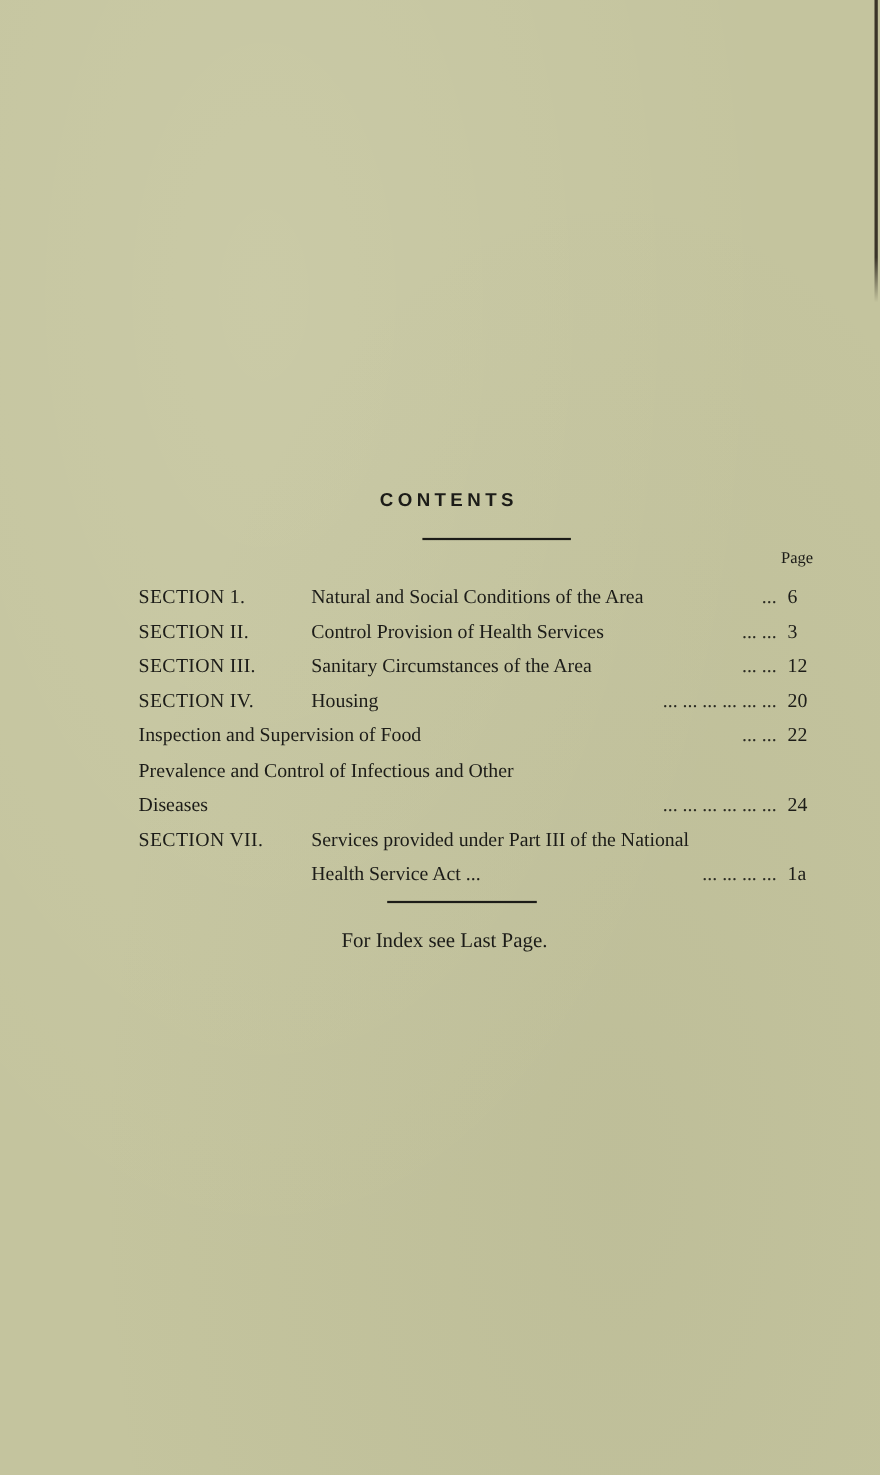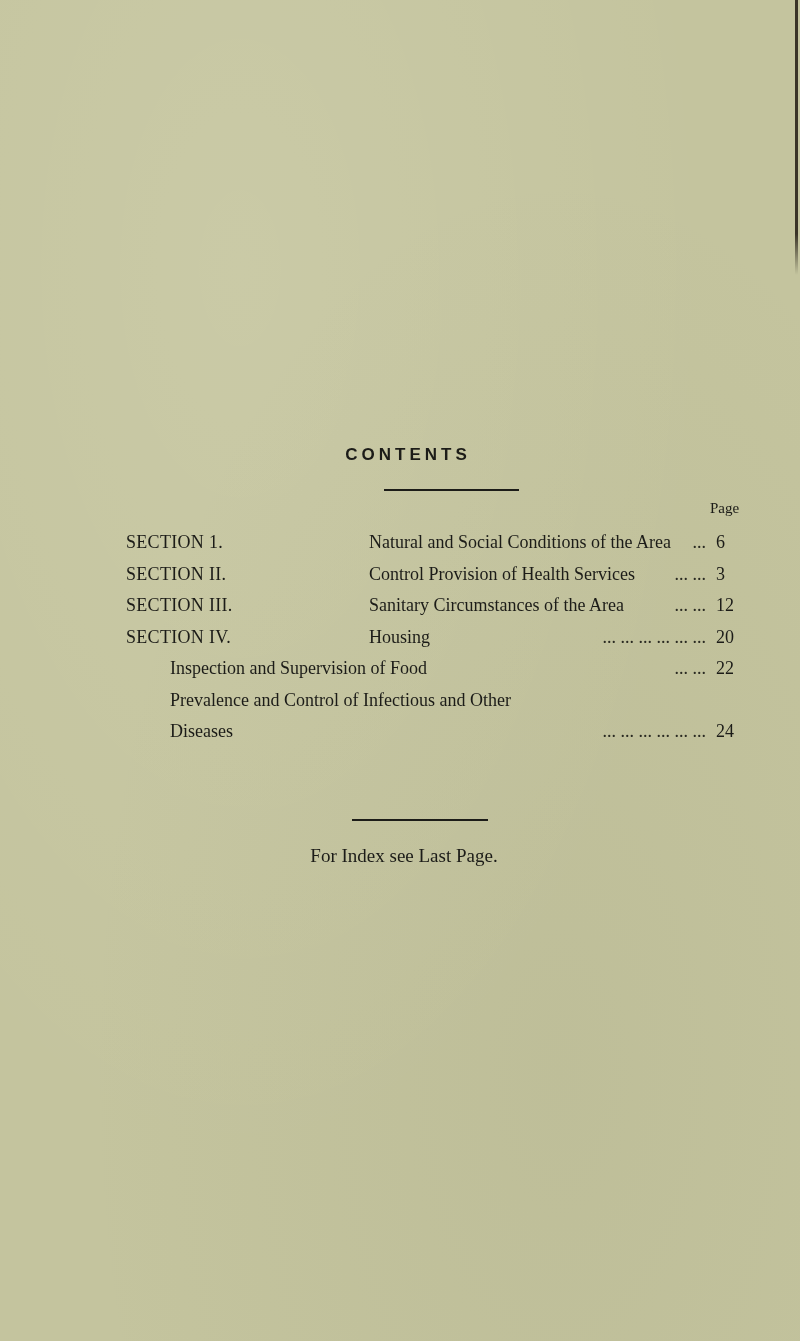--- a/index.html
+++ b/index.html
@@ -47,25 +47,25 @@
       left: 710px; top: 500px;
       font-size: 15px;
     }
     .toc {
       position: absolute;
       left: 126px; top: 527px;
       width: 620px;
       font-size: 18px;
       line-height: 31.5px;
     }
-    .row { display: flex; gap: 42px; }
+    .row { display: flex; }
     .sec-label { width: 157px; flex: none; letter-spacing: 0.3px; }
     .sec-body { flex: 1; }
     .line { display: flex; justify-content: space-between; white-space: nowrap; }
-    .line .txt { flex: none; margin-left: 44px; }
+    .line .txt { flex: none; }
     .line .dots { flex: 1; text-align: right; padding-right: 10px; letter-spacing: 0; color: #2a2a22; }
     .line .pg { width: 30px; flex: none; text-align: left; }
     .footer {
       position: absolute;
       left: 0; width: 800px;
       top: 845px;
       text-align: center;
       font-size: 19px;
       padding-left: 4px;
     }
@@ -138,16 +138,31 @@
         <span class="dots"></span>
         <span class="pg"></span>
       </div>
       <div class="line">
         <span class="txt">Diseases</span>
         <span class="dots">...      ...      ...      ...      ...      ...</span>
         <span class="pg">24</span>
       </div>
     </div>
   </div>
+  <div class="row">
+    <div class="sec-label">SECTION VII.</div>
+    <div class="sec-body">
+      <div class="line">
+        <span class="txt">Services provided under Part III of the National</span>
+        <span class="dots"></span>
+        <span class="pg"></span>
+      </div>
+      <div class="line">
+        <span class="txt">Health Service Act ...</span>
+        <span class="dots">...      ...      ...      ...</span>
+        <span class="pg">1a</span>
+      </div>
+    </div>
+  </div>
 </div>
 
 <div class="rule rule-bottom"></div>
 <div class="footer">For Index see Last Page.</div>
 
 </body></html>

